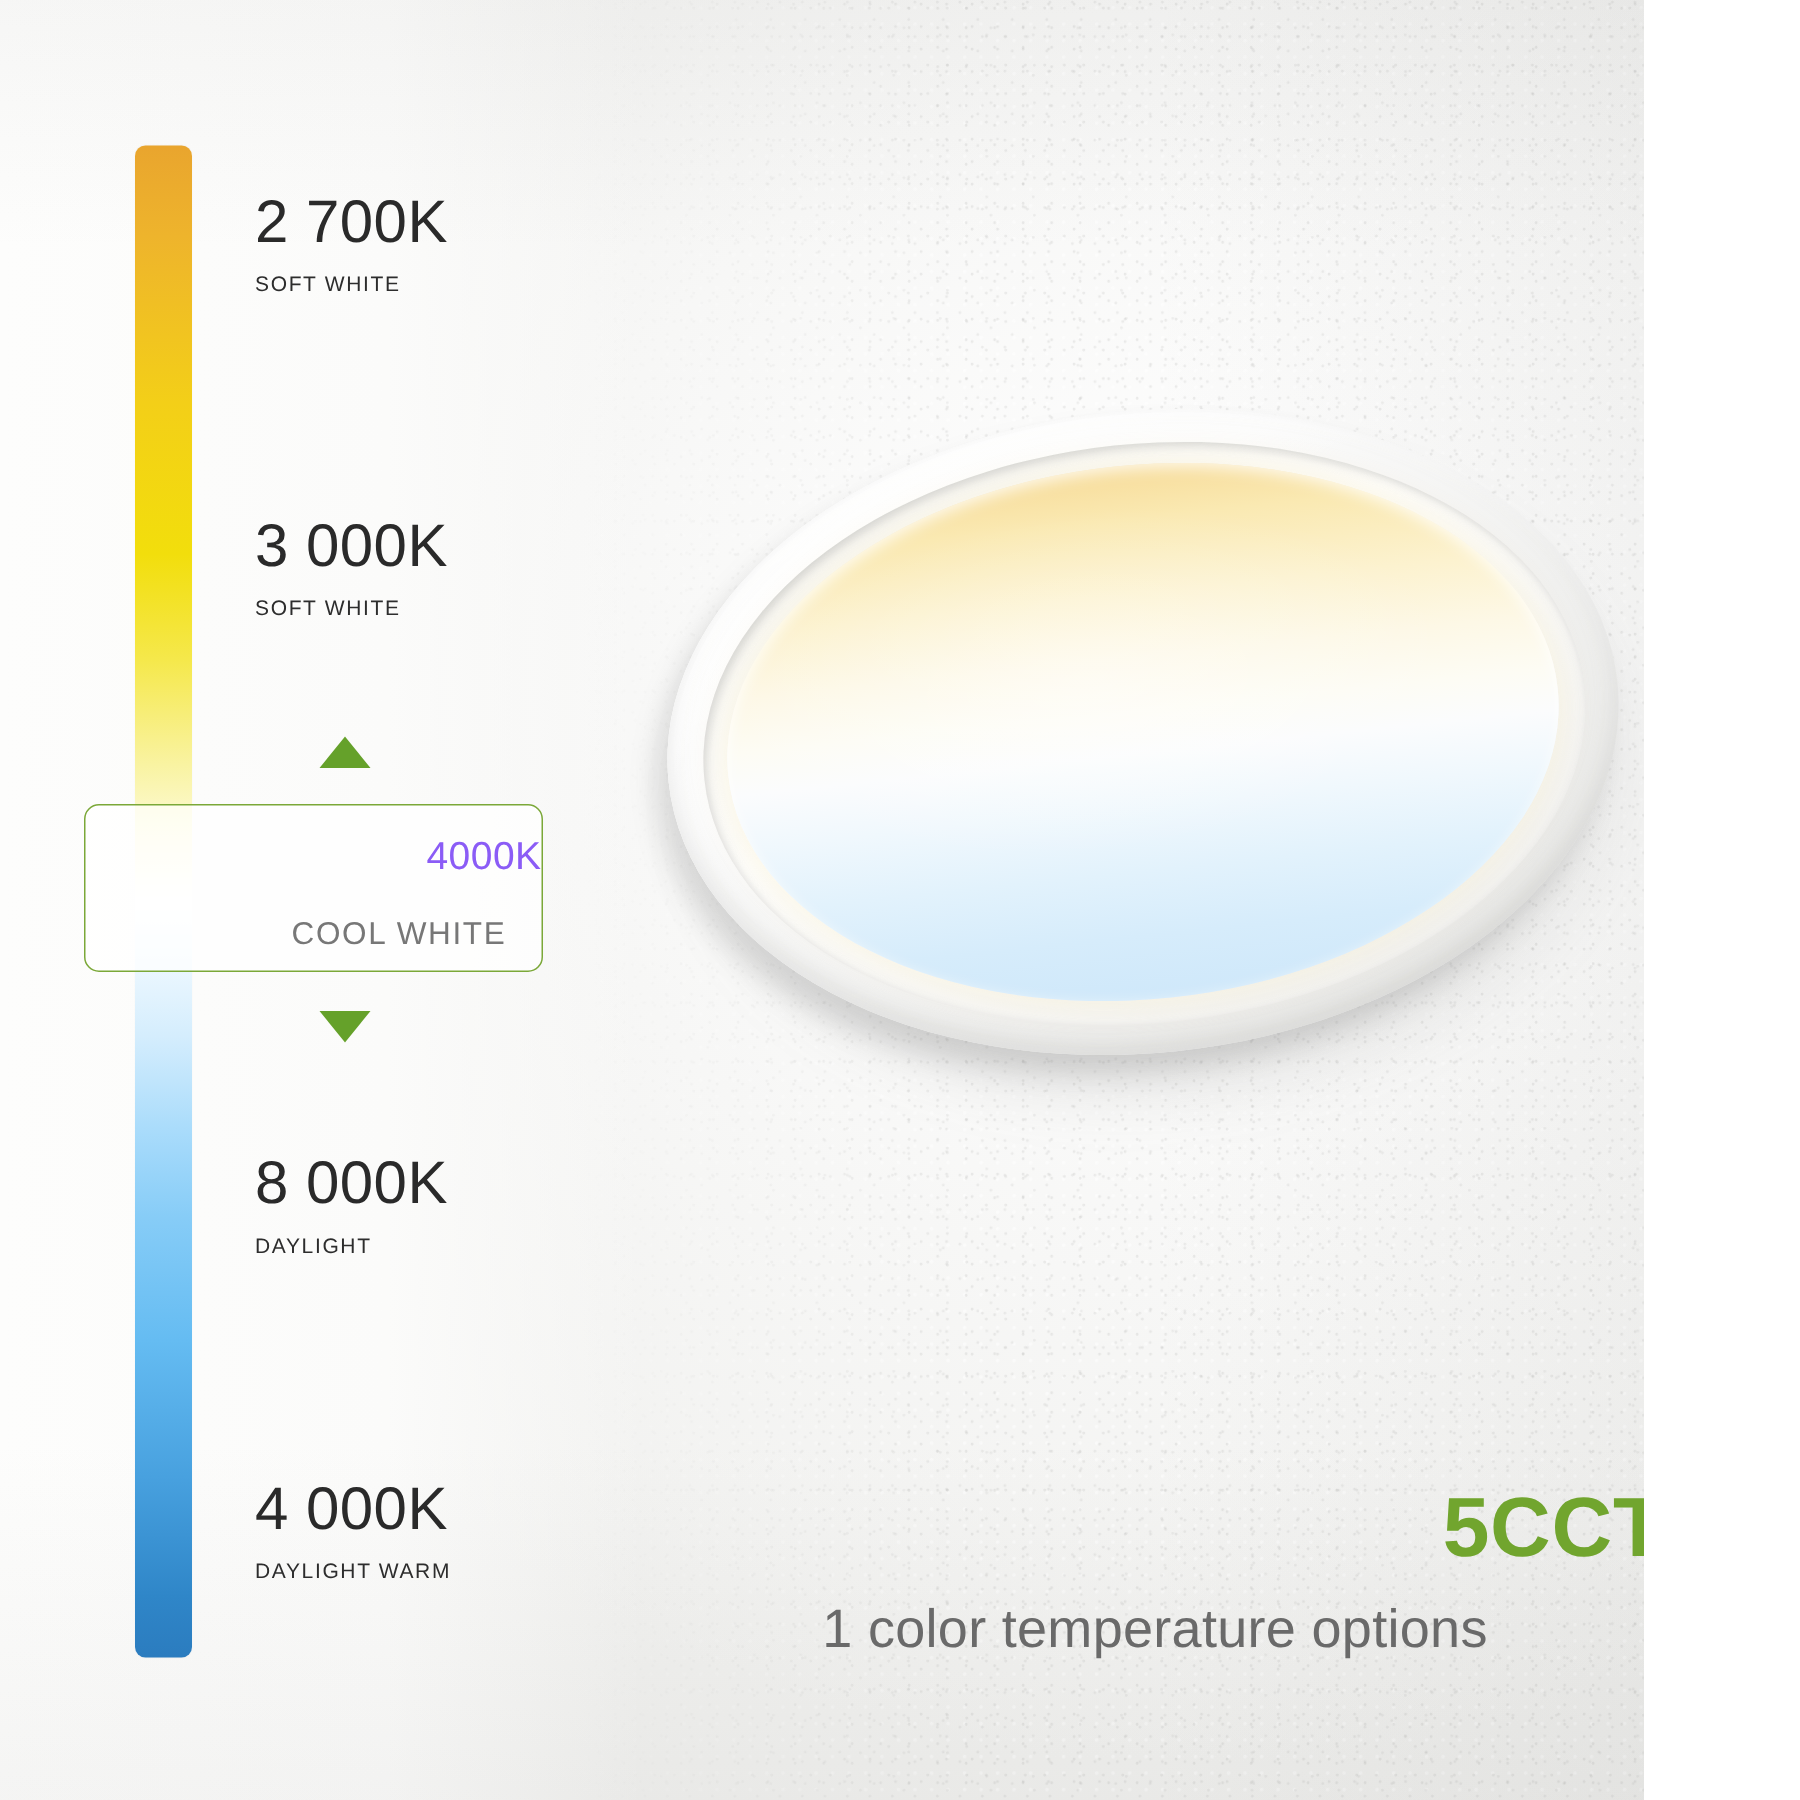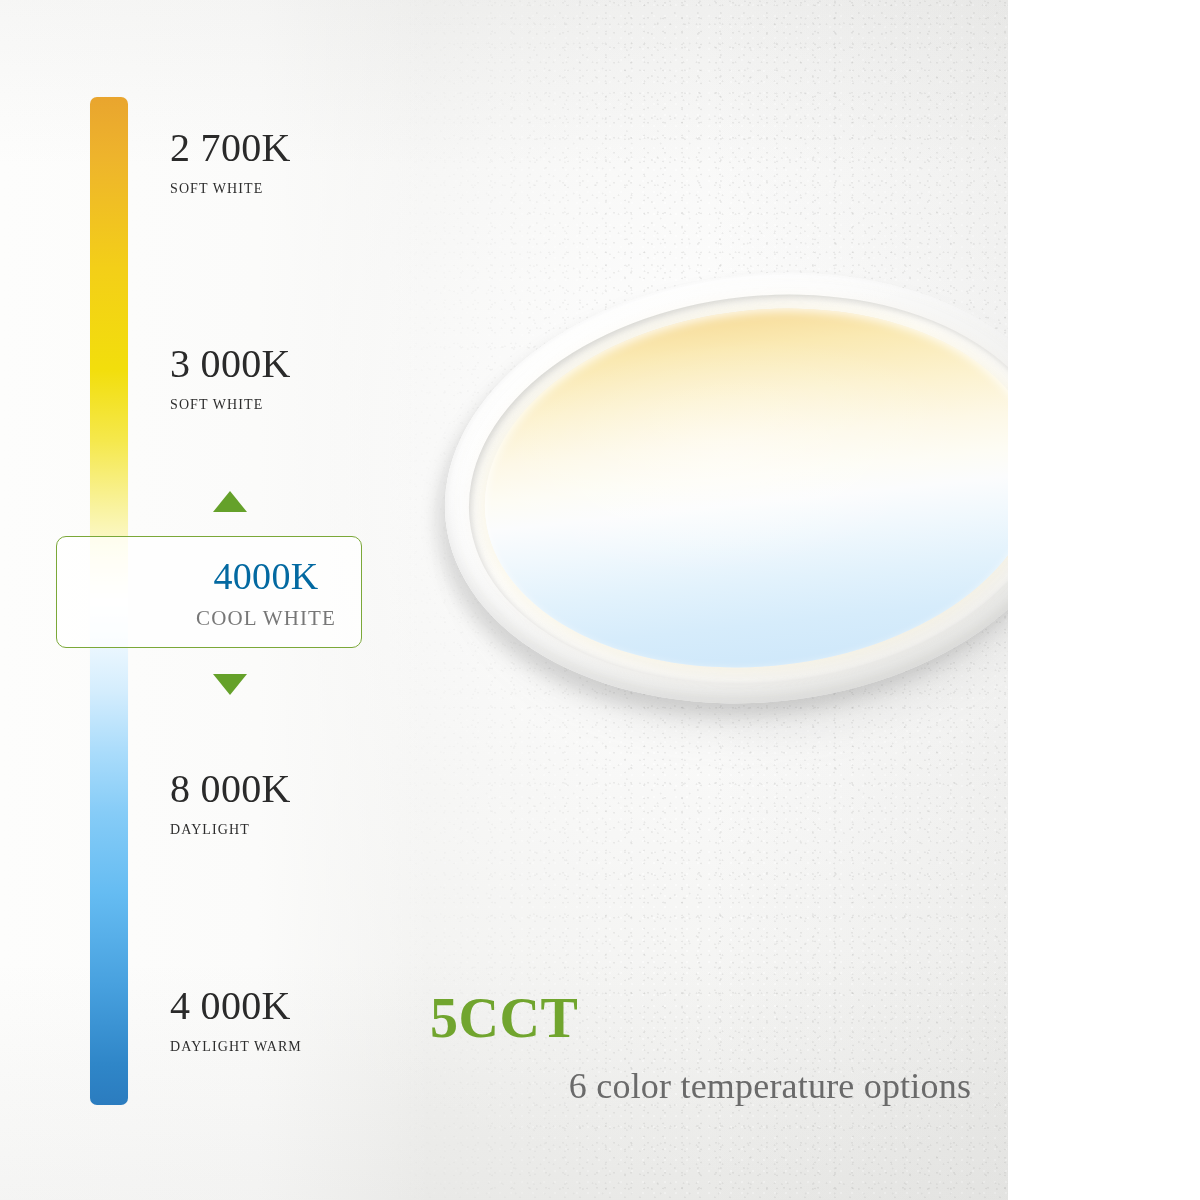--- a/index.html
+++ b/index.html
@@ -2,24 +2,24 @@
 <html><head>
 <meta charset="utf-8">
 <style>
   html, body {
     margin: 0;
     padding: 0;
     background: #ffffff;
   }
   #stage {
     position: relative;
-    width: 1008px;
+    width: 1096px;
     height: 1200px;
     overflow: hidden;
-    font-family: Liberation Serif, serif;
+    font-family: Liberation Sans, sans-serif;
     background: #fbfbfa;
   }
 
   
   .wall-base {
     position: absolute;
     inset: 0;
     background:
       radial-gradient(ellipse 70% 60% at 72% 38%, #ffffff 0%, #f7f7f6 55%, #f1f1ef 100%);
   }
@@ -116,28 +116,29 @@
     box-sizing: border-box;
   }
   .sel-inner {
     position: absolute;
     left: 114px;
     top: 20px;
     width: 190px;
     text-align: center;
   }
   .sel-kelvin {
-    font-size: 38px;
-    font-weight: 400;
-    color: #0369a1;
+    font-size: 26px;
+    font-weight: 400;
+    color: #8b5cf6;
     line-height: 1;
     letter-spacing: .3px;
+    text-align: right;
   }
   .sel-name {
-    margin-top: 13px;
+    margin-top: 29px;
     font-size: 21px;
     font-weight: 400;
     color: #777777;
     letter-spacing: 1.1px;
     line-height: 1;
   }
 
   
   .tri {
     position: absolute;
@@ -232,21 +233,21 @@
     transform: rotate(-6deg);
     background: radial-gradient(ellipse 62% 46% at 44% 40%, rgba(255,255,255,.45) 0%, rgba(255,255,255,0) 70%);
   }
 
   
   .cct-title {
     position: absolute;
     left: 430px;
     top: 990px;
     width: 680px;
-    text-align: left;
+    text-align: right;
     font-size: 56px;
     font-weight: 700;
     color: #71a52e;
     letter-spacing: .5px;
     line-height: 1;
   }
   .cct-sub {
     position: absolute;
     left: 430px;
     top: 1068px;
@@ -304,15 +305,15 @@
   <div class="fixture-wrap">
     <div class="fx-shadow"></div>
     <div class="fx-body"></div>
     <div class="fx-rim-hilite"></div>
     <div class="fx-lip"></div>
     <div class="fx-diffuser"></div>
     <div class="fx-diffuser-gloss"></div>
   </div>
 
   <div class="cct-title">5CCT</div>
-  <div class="cct-sub">6 color temperature options</div>
+  <div class="cct-sub">1 color temperature options</div>
 
 </div>
 
 </body></html>

